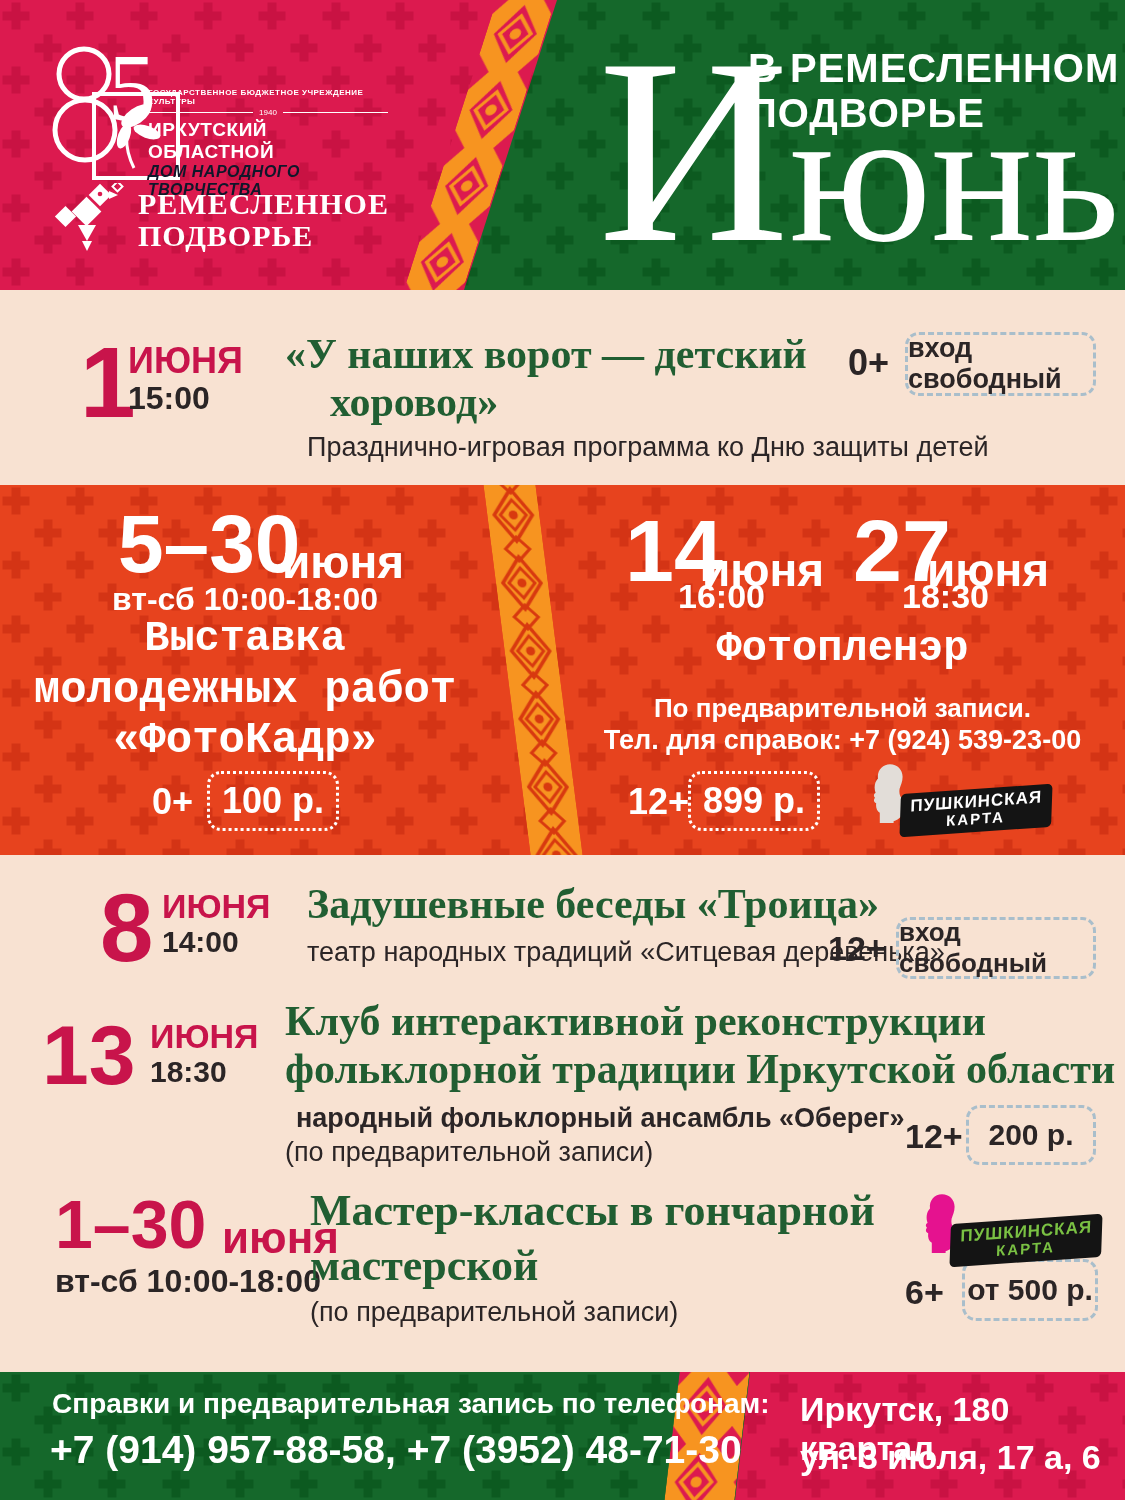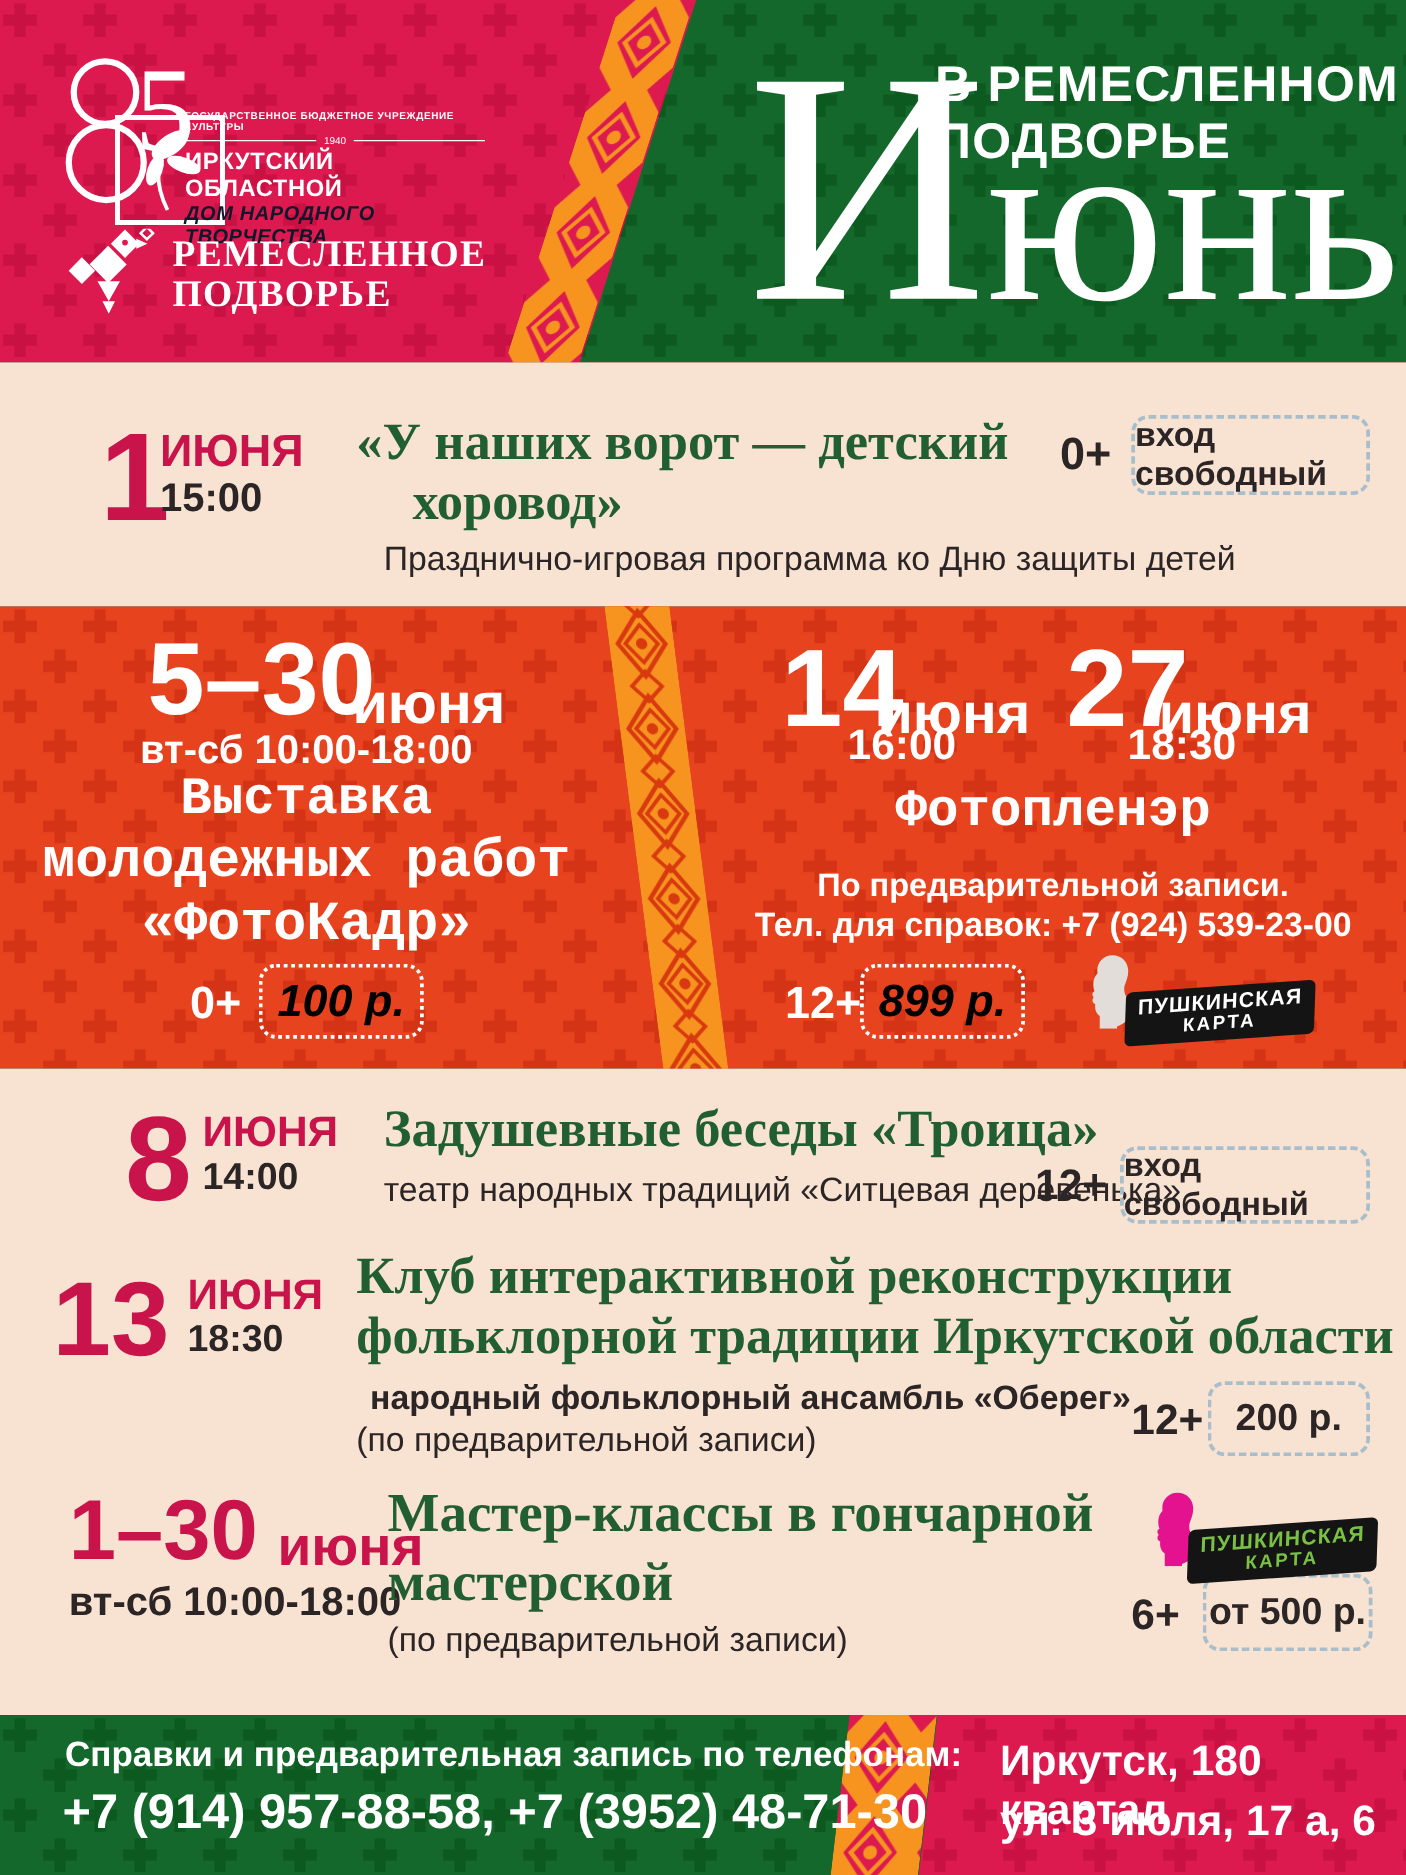--- a/index.html
+++ b/index.html
@@ -29,21 +29,21 @@
   
   .crimson{color:#C8144B;}
   .dark{color:#2B2526;}
   .white{color:#fff;}
   .b{font-weight:bold;}
   .num{font-weight:bold;line-height:1;}
   .serif{font-family:Liberation Mono, monospace;}
   .gtitle{font-family:"Liberation Serif","DejaVu Serif",serif;font-weight:bold;color:#215E32;line-height:1.15;}
   .tag{border:3px dashed #A9BECB;border-radius:14px;display:flex;align-items:center;justify-content:center;
        font-weight:bold;color:#2B2526;}
-  .tag.wh{border:3px dotted #fff;color:#000000;font-style:italic;}
+  .tag.wh{border:3px dotted #fff;color:#ffffff;}
 
   
   .gov{font-size:8px;font-weight:bold;letter-spacing:.5px;color:#fff;}
   .divline{display:flex;align-items:center;gap:6px;color:#fff;font-size:8px;margin:2px 0;}
   .divline:before,.divline:after{content:"";flex:1;height:1px;background:#fff;}
   .org1{font-size:19px;font-weight:bold;color:#fff;letter-spacing:.5px;}
   .org2{font-size:16px;font-weight:bold;color:#0f172a;letter-spacing:.5px;font-style:italic;}
   .brandtxt{font-family:"Liberation Serif","DejaVu Serif",serif;font-weight:bold;color:#ffffff;
             font-size:30px;line-height:1.05;letter-spacing:1px;}
 

